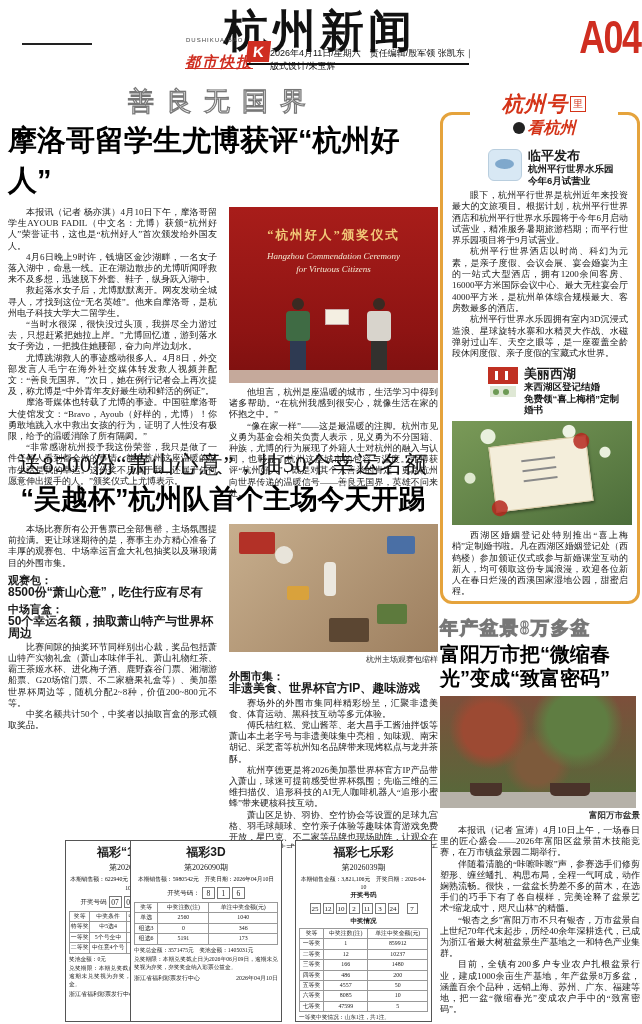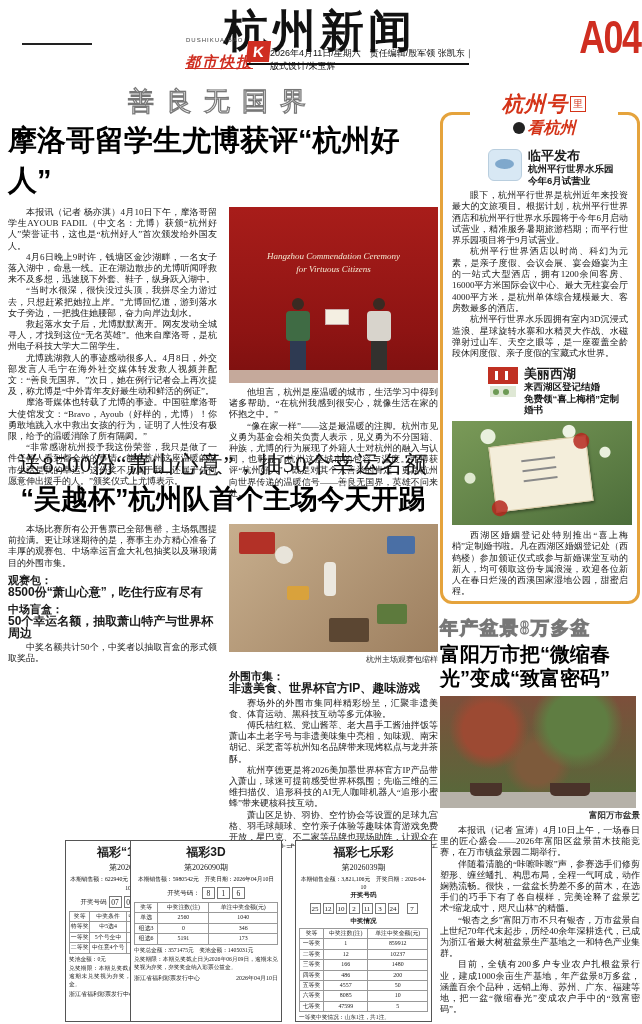--- a/index.html
+++ b/index.html
@@ -130,28 +130,29 @@
   <div class="abs header-rule"></div>
   <div class="abs page-num">A04</div>
 
   <div class="abs" id="article1">
     <div class="a1-kicker">善良无国界</div>
     <div class="a1-headline">摩洛哥留学生尤博获评“杭州好人”</div>
     <div class="a1-body col2">
       <div class="col body-txt" style="height:296px;">
           <p class="para">本报讯（记者 杨亦淇）4月10日下午，摩洛哥留学生AYOUB FADIL（中文名：尤博）获颁“杭州好人”荣誉证书，这也是“杭州好人”首次颁发给外国友人。</p>
           <p class="para">4月6日晚上9时许，钱塘区金沙湖畔，一名女子落入湖中，命悬一线。正在湖边散步的尤博听闻呼救来不及多想，迅速脱下外套、鞋子，纵身跃入湖中。</p>
+          <p class="para">救起落水女子后，尤博默默离开。网友发动全城寻人，才找到这位“无名英雄”。他来自摩洛哥，是杭州电子科技大学大二留学生。</p>
           <p class="para">“当时水很深，很快没过头顶，我拼尽全力游过去，只想赶紧把她拉上岸。”尤博回忆道，游到落水女子旁边，一把拽住她腰部，奋力向岸边划水。</p>
-          <p class="para">救起落水女子后，尤博默默离开。网友发动全城寻人，才找到这位“无名英雄”。他来自摩洛哥，是杭州电子科技大学大二留学生。</p>
           <p class="para">尤博跳湖救人的事迹感动很多人。4月8日，外交部发言人毛宁在海外社交媒体转发救人视频并配文：“善良无国界。”次日，她在例行记者会上再次提及，称尤博是“中外青年友好最生动和鲜活的例证”。</p>
           <p class="para">摩洛哥媒体也转载了尤博的事迹。中国驻摩洛哥大使馆发文：“Bravo，Ayoub（好样的，尤博）！你勇敢地跳入水中救出女孩的行为，证明了人性没有极限，给予的温暖消除了所有隔阂。”</p>
           <p class="para">“非常感谢杭州授予我这份荣誉，我只是做了一件任何人看到都会做的事情。能在杭州这座温暖的城市生活是我的幸运。这份奖不只属于我，还属于任何愿意伸出援手的人。”颁奖仪式上尤博表示。</p>
         </div>
       <div class="col" style="height:296px;">
         <div class="photo1">
+          <div class="l1">“杭州好人”颁奖仪式</div>
           <div class="l2">Hangzhou Commendation Ceremony</div>
           <div class="l3">for Virtuous Citizens</div>
           <div class="person" style="left:56px;">
             <div class="head"></div>
               <div class="torso" style="background:#3f6b44;"></div>
               <div class="legs" style="background:#2e3a52;"></div>
           </div>
           <div class="person" style="right:46px;">
             <div class="head"></div>
               <div class="torso" style="background:#d8d4cc;"></div>
@@ -174,20 +175,21 @@
     <div class="a2-body col2">
       <div class="col body-txt" style="height:324px;">
         <div>
             <p class="para">本场比赛所有公开售票已全部售罄，主场氛围提前拉满。更让球迷期待的是，赛事主办方精心准备了丰厚的观赛包、中场幸运盲盒大礼包抽奖以及琳琅满目的外围市集。</p>
           </div>
         <div class="sec-label">观赛包：</div>
         <div class="sec-title">8500份“萧山心意”，吃住行应有尽有</div>
         <div class="sec-label">中场盲盒：</div>
         <div class="sec-title">50个幸运名额，抽取萧山特产与世界杯周边</div>
         <div>
+            <p class="para">比赛间隙的抽奖环节同样别出心裁，奖品包括萧山特产实物礼盒（萧山本味伴手礼、萧山礼物红茶、霸王茶姬水杯、进化梅子酒、鹿野森谷门票、湘湖游船票、G20场馆门票、不二家糖果礼盒等）、美加墨世界杯周边等，随机分配2~8种，价值200~800元不等。</p>
             <p class="para">中奖名额共计50个，中奖者以抽取盲盒的形式领取奖品。</p>
           </div>
       </div>
       <div class="col body-txt" style="height:324px;">
         <div class="photo2">
           <div class="item" style="left:10px;top:8px;width:36px;height:22px;background:#b33127;"></div>
           <div class="item" style="left:95px;top:38px;width:12px;height:34px;background:#ece8df;border-radius:4px;"></div>
           <div class="item" style="left:158px;top:12px;width:28px;height:18px;background:#4a6fa5;"></div>
           <div class="item" style="left:58px;top:62px;width:22px;height:14px;background:#d9a23c;"></div>
           <div class="item" style="left:148px;top:80px;width:30px;height:20px;background:#5d7a3d;"></div>

